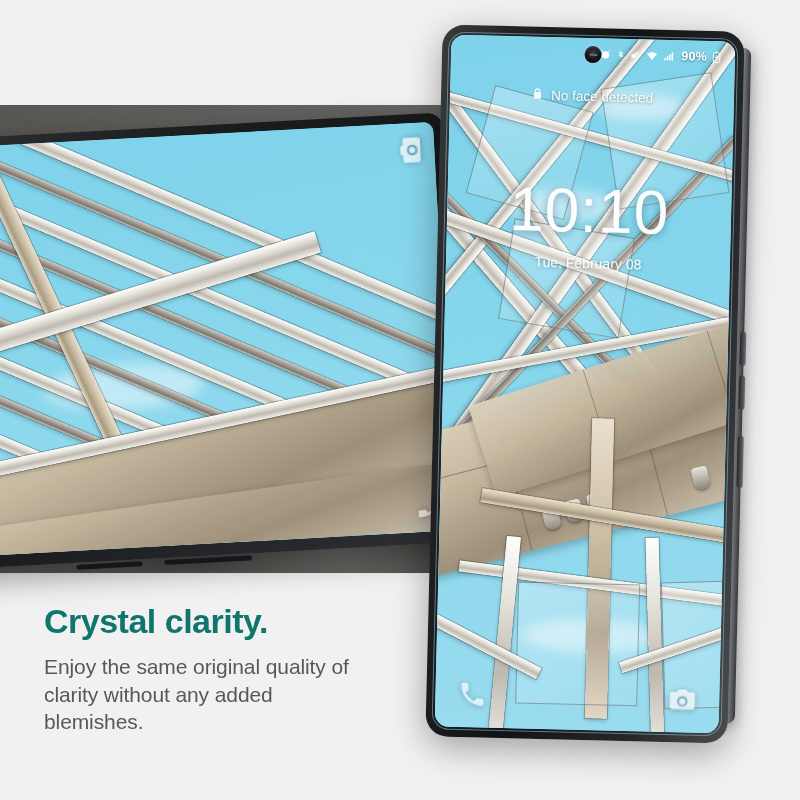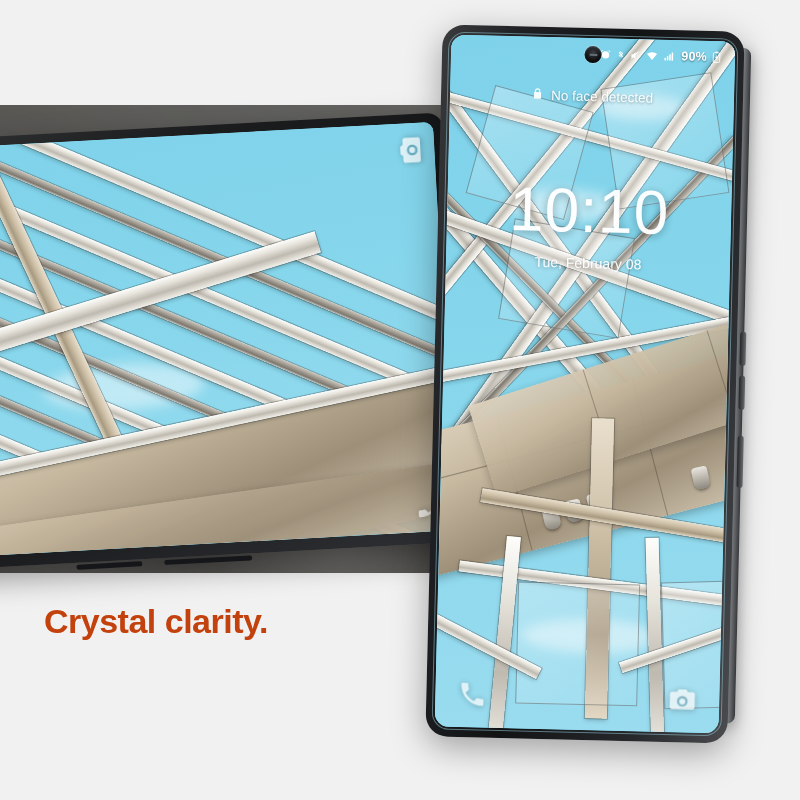--- a/index.html
+++ b/index.html
@@ -172,21 +172,21 @@
     width:430px;height:690px;margin-left:-215px;margin-top:-345px;
     transform:rotate(-90deg);
   }
 
   
   #copy{
     position:absolute;left:44px;top:604px;width:330px;
   }
   #headline{
     margin:0;font-size:34px;line-height:1.04;font-weight:700;
-    color:#c2410c;letter-spacing:-.5px;
+    color:#0f766e;letter-spacing:-.5px;
   }
   #subcopy{
     margin:14px 0 0 0;font-size:21px;line-height:1.30;font-weight:400;
     color:#585858;letter-spacing:-.1px;
   }
 </style>
 </head>
 <body>
 
 <div id="stage">
@@ -370,15 +370,16 @@
               <path d="M9 4 7.6 6H4a2 2 0 0 0-2 2v10a2 2 0 0 0 2 2h16a2 2 0 0 0 2-2V8a2 2 0 0 0-2-2h-3.6L15 4H9zm3 5.2A4.3 4.3 0 1 1 12 17.8a4.3 4.3 0 0 1 0-8.6zm0 1.9a2.4 2.4 0 1 0 0 4.8 2.4 2.4 0 0 0 0-4.8z"></path>
             </svg>
         </div>
       </div>
     </div>
     <div class="glassedge"></div>
   </div>
 
   <div id="copy">
     <h1 id="headline">Crystal clarity.</h1>
+    <p id="subcopy">Enjoy the same original quality of clarity without any added blemishes.</p>
   </div>
 
 </div>
 
 </body></html>

